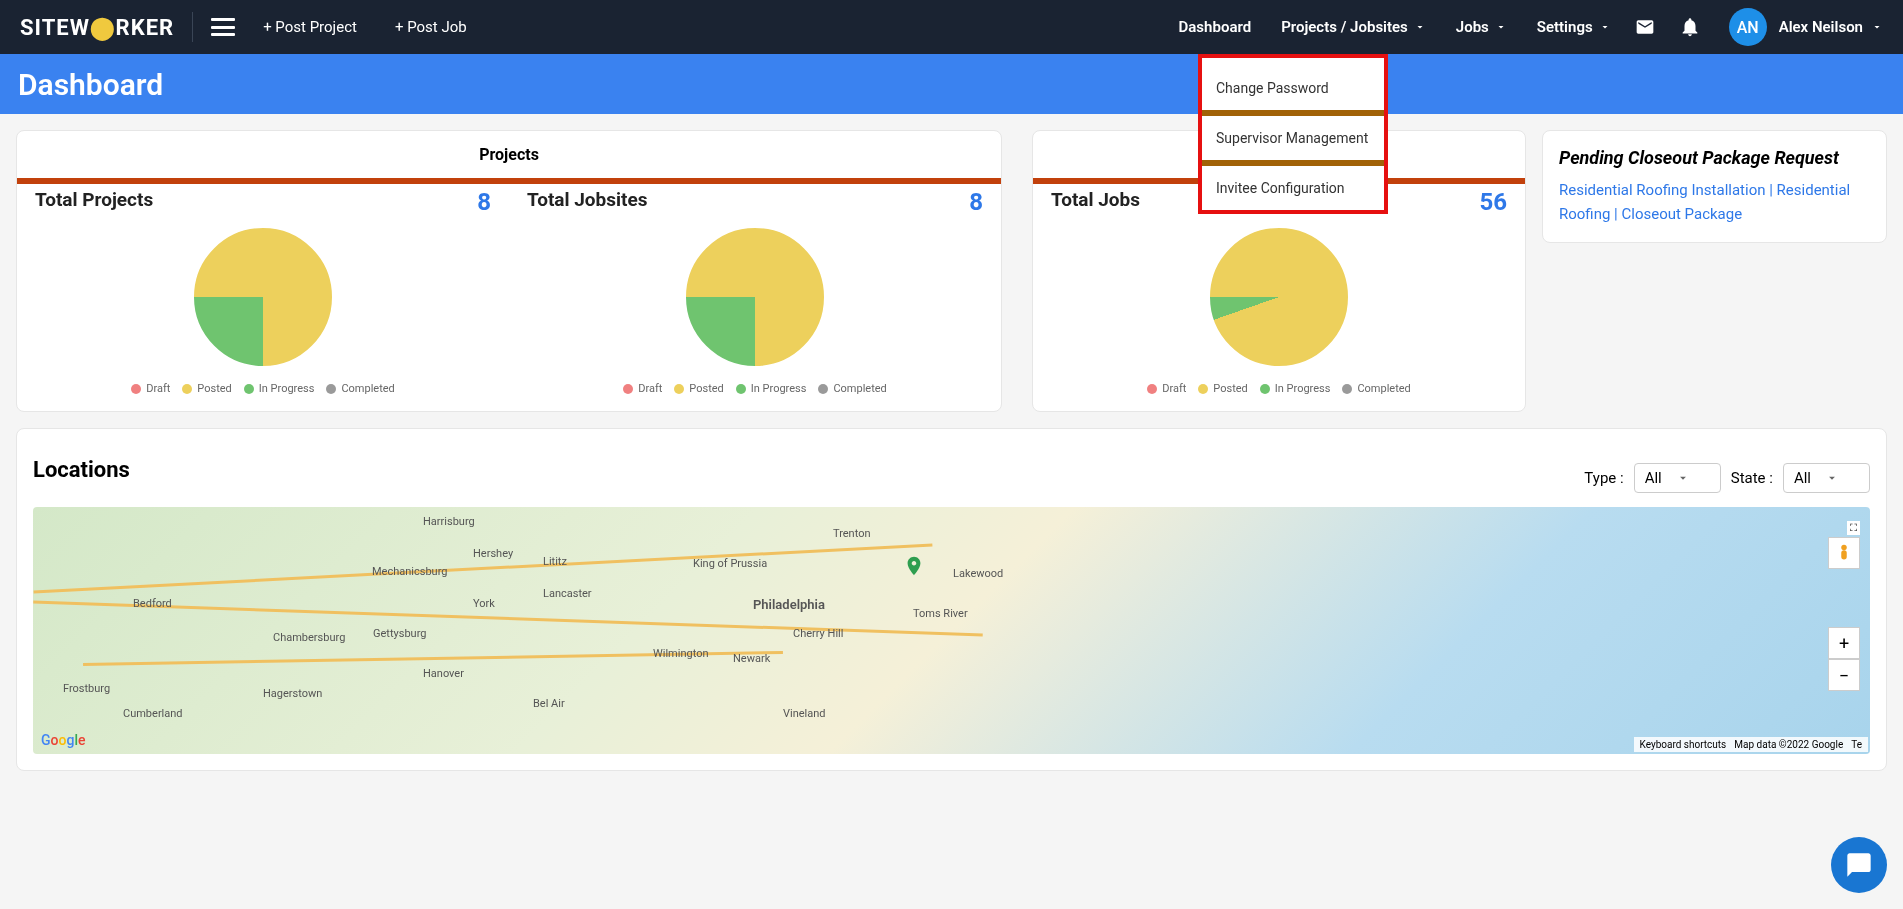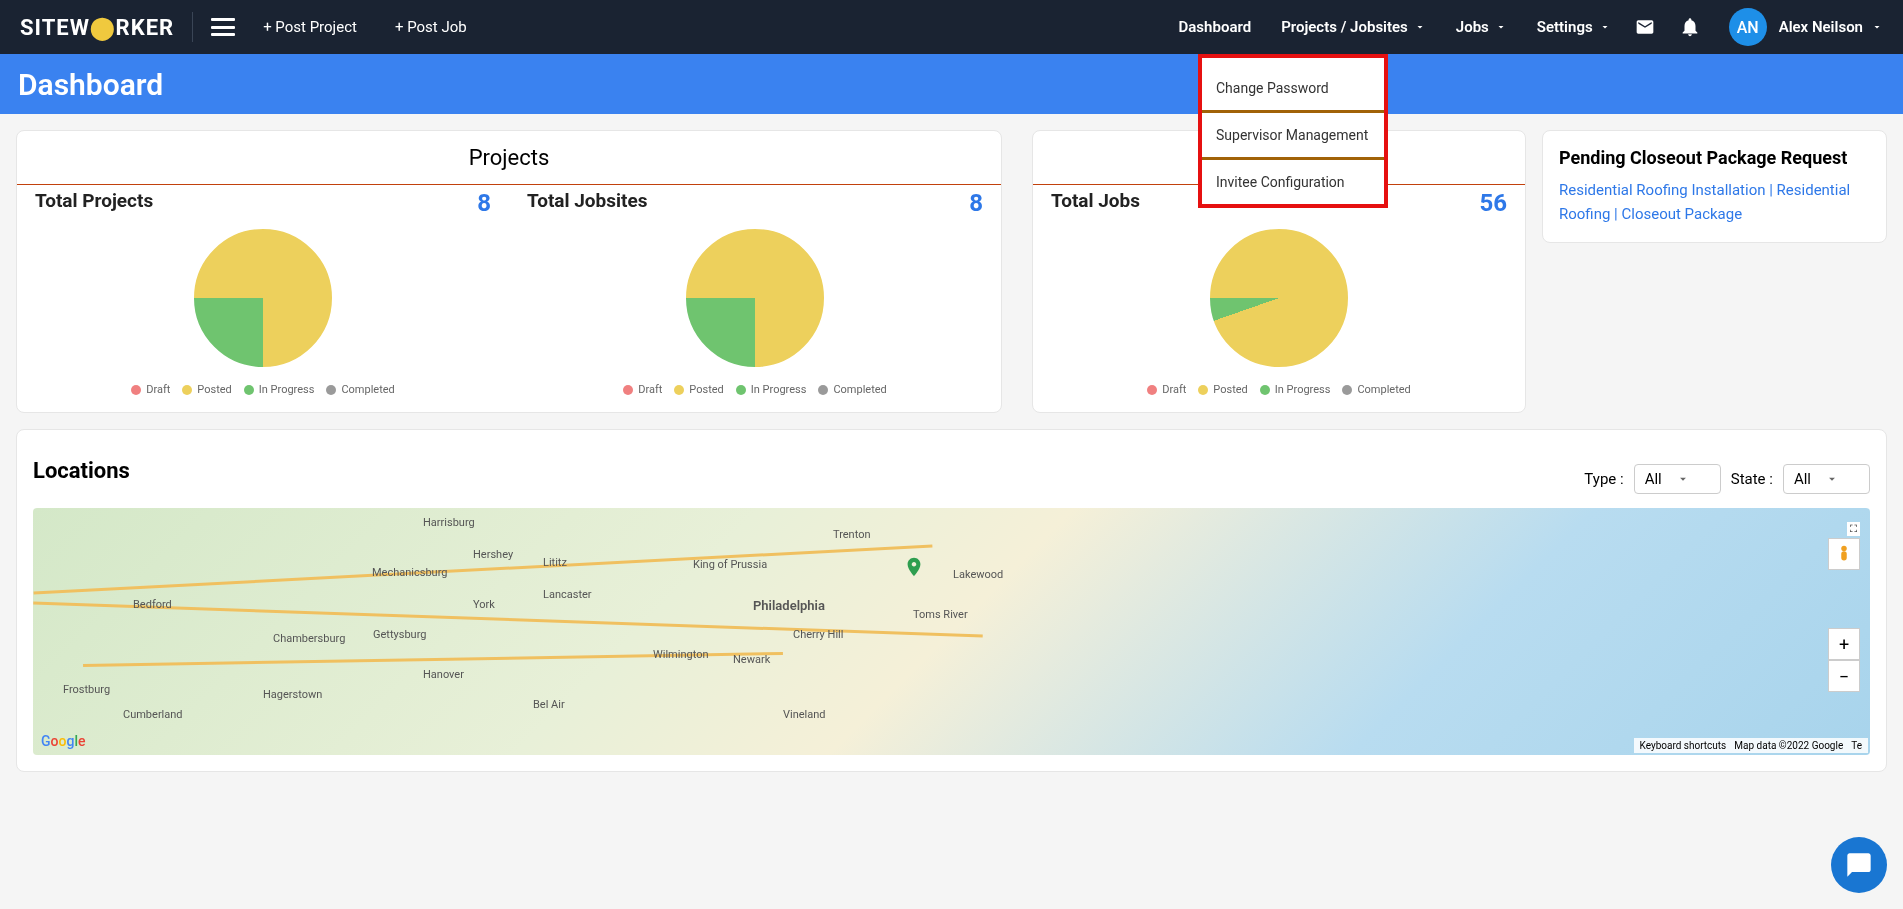--- a/index.html
+++ b/index.html
@@ -15,32 +15,32 @@
 .post-link { color: #fff; margin-right: 38px; font-size: 15px; cursor: pointer; }
 .spacer { flex: 1; }
 .nav-item { color: #fff; font-size: 15px; font-weight: 600; margin-left: 30px; cursor: pointer; display: flex; align-items: center; gap: 6px; }
 .chev-down { width: 12px; height: 12px; }
 .mail-icon, .bell-icon { margin-left: 22px; cursor: pointer; }
 .avatar { width: 38px; height: 38px; border-radius: 50%; background: #1e8fe8; display: flex; align-items: center; justify-content: center; font-size: 16px; font-weight: 500; margin-left: 28px; }
 .username { margin-left: 12px; font-size: 15px; font-weight: 600; display: flex; align-items: center; gap: 8px; cursor: pointer; }
 
 
 .settings-dropdown { position: absolute; top: 54px; left: 1198px; width: 190px; background: #fff; border: 4px solid #e61010; z-index: 100; }
-.settings-dropdown .item { padding: 14px 14px; font-size: 14px; color: #333; cursor: pointer; border-top: 3px solid #a16207; }
+.settings-dropdown .item { padding: 14px 14px; font-size: 14px; color: #333; cursor: pointer; border-top: 6px solid #a16207; }
 .settings-dropdown .item:first-child { border-top: 8px solid #fff; }
 
 
 .bluebar { background: #3a82f0; height: 60px; display: flex; align-items: center; padding: 0 18px; }
 .bluebar h1 { color: #fff; font-size: 30px; font-weight: 600; }
 
 
 .content { padding: 16px; display: flex; gap: 16px; }
 .left-col { flex: 1; display: flex; gap: 30px; }
 .card { background: #fff; border: 1px solid #e6e6e6; border-radius: 8px; flex: 1; }
-.card-header { text-align: center; padding: 14px; font-size: 22px; font-weight: 400; border-bottom: 1px solid #c2410c; }
+.card-header { text-align: center; padding: 14px; font-size: 16px; font-weight: 700; border-bottom: 6px solid #c2410c; }
 .card-split { display: flex; }
 .subcard { flex: 1; padding: 4px 18px 16px; }
 .subcard-top { display: flex; justify-content: space-between; align-items: flex-start; margin-bottom: 10px; }
 .sub-title { font-size: 19px; font-weight: 700; color: #222; }
 .sub-count { font-size: 24px; font-weight: 700; color: #2e78e8; }
 .pie-wrap { display: flex; justify-content: center; margin-bottom: 14px; }
 .pie { width: 142px; height: 142px; border-radius: 50%; }
 .legend { display: flex; justify-content: center; gap: 12px; flex-wrap: wrap; }
 .legend-item { display: flex; align-items: center; gap: 5px; font-size: 11px; color: #666; }
 .dot { width: 10px; height: 10px; border-radius: 50%; }
@@ -49,21 +49,21 @@
 .d-inprogress { background: #6fc46f; }
 .d-completed { background: #9a9a9a; }
 
 
 .right-panel { width: 345px; }
 .toggle-btns { display: flex; justify-content: flex-end; margin-bottom: 12px; }
 .toggle-group { border: 1px solid #d0d0d0; border-radius: 6px; overflow: hidden; display: flex; }
 .tbtn { padding: 10px 20px; font-size: 16px; cursor: pointer; background: #fff; }
 .tbtn.active { background: #2e8be8; color: #fff; }
 .pending-box { background: #fff; border: 1px solid #e6e6e6; border-radius: 8px; padding: 16px; }
-.pending-title { font-size: 18px; font-weight: 700; margin-bottom: 10px; }
+.pending-title { font-size: 18px; font-weight: 700; margin-bottom: 10px; font-style: italic; }
 .pending-link { color: #2e78e8; font-size: 15px; line-height: 1.6; cursor: pointer; }
 
 
 .locations-card { margin: 0 16px 16px; background: #fff; border: 1px solid #e6e6e6; border-radius: 8px; padding: 16px; }
 .loc-header { display: flex; align-items: center; margin-bottom: 14px; }
 .loc-title { font-size: 22px; font-weight: 700; }
 .loc-filters { margin-left: auto; display: flex; align-items: center; gap: 10px; font-size: 15px; margin-top: 18px; }
 .filter-sel { border: 1px solid #ccc; border-radius: 4px; padding: 5px 30px 5px 10px; position: relative; display: inline-flex; align-items: center; gap: 14px; }
 .map-area { height: 247px; background: linear-gradient(135deg, #d4e8c8 0%, #e8f0d8 35%, #f5f0d8 50%, #b8dcf0 75%, #a8d4ec 100%); border-radius: 4px; position: relative; overflow: hidden; }
 .map-label { position: absolute; font-size: 11px; color: #555; }

